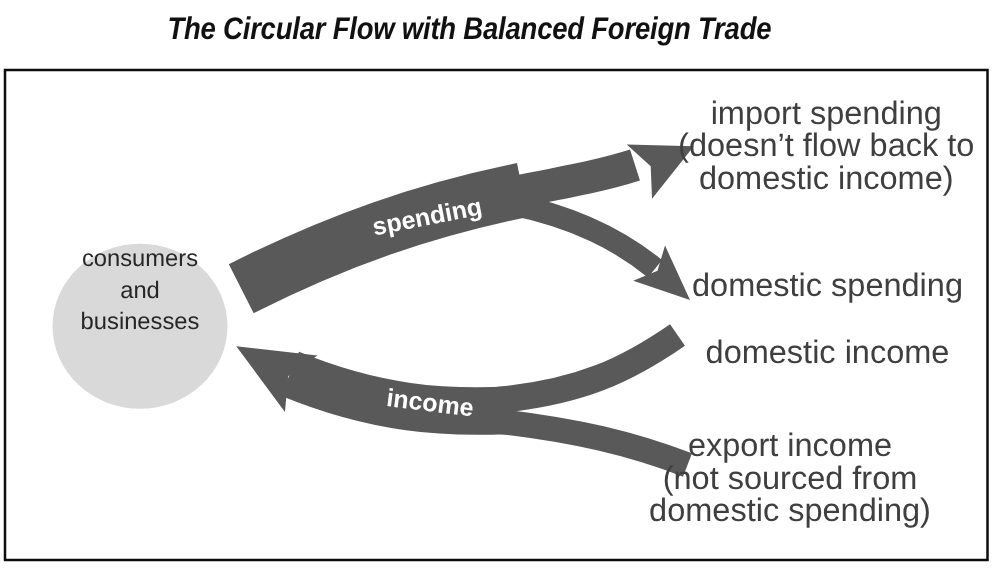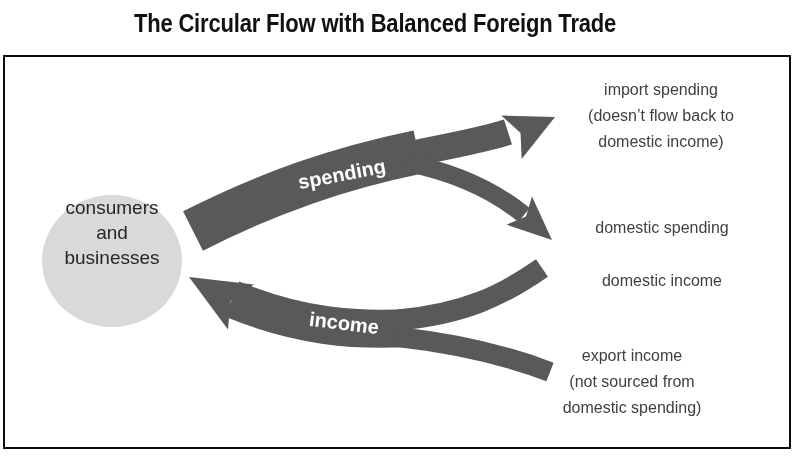--- a/index.html
+++ b/index.html
@@ -8,20 +8,21 @@
     position: relative;
     background: #ffffff;
     font-family: "Liberation Sans", sans-serif;
     overflow: hidden;
   }
 
   
   .title-wrap {
     position: absolute; left: 0; top: 9px; width: 750px;
     text-align: center;
+    font-style: italic;
   }
   .title {
     display: inline-block;
     font-size: 25px; font-weight: 700;
     color: var(--title_text, #111111);
     transform: scaleX(0.88); transform-origin: 50% 50%;
     letter-spacing: -0.2px;
     white-space: nowrap;
   }
 
@@ -61,21 +62,21 @@
     color: var(--flow_label_text, #ffffff);
     font-size: 20px; font-weight: 700;
   }
   .flow-label.spending { left: 277px; top: 163px; transform: rotate(-11deg); }
   .flow-label.income   { left: 279px; top: 312px; transform: rotate(7deg); }
 
   
   .endpoint {
     position: absolute; width: 280px;
     text-align: center;
-    font-size: 16px; line-height: 26px;
+    font-size: 26px; line-height: 26px;
     color: var(--endpoint_text, #3f3f3f);
     white-space: pre-line;
   }
   #ep-import            { left: 521px; top: 77px; }
   #ep-domestic-spending { left: 522px; top: 215px; }
   #ep-domestic-income   { left: 522px; top: 268px; }
   #ep-export            { left: 492px; top: 343px; }
 </style>
 </head>
 <body>

